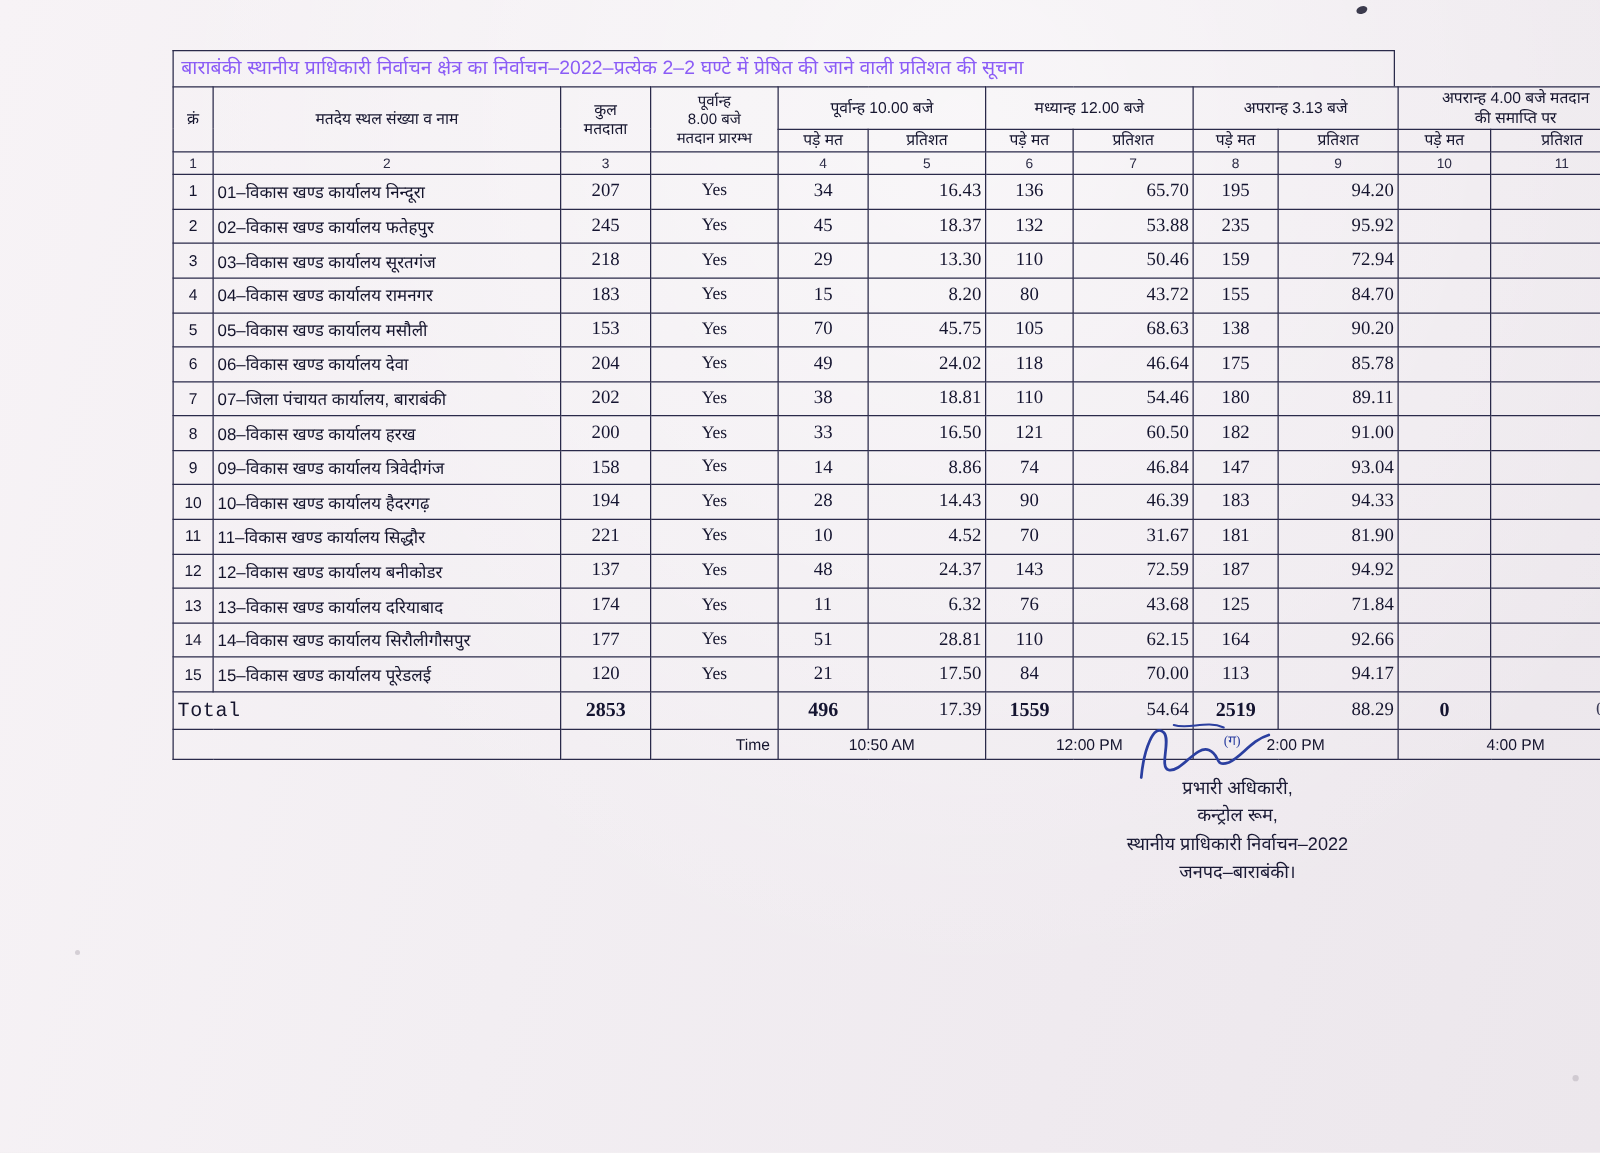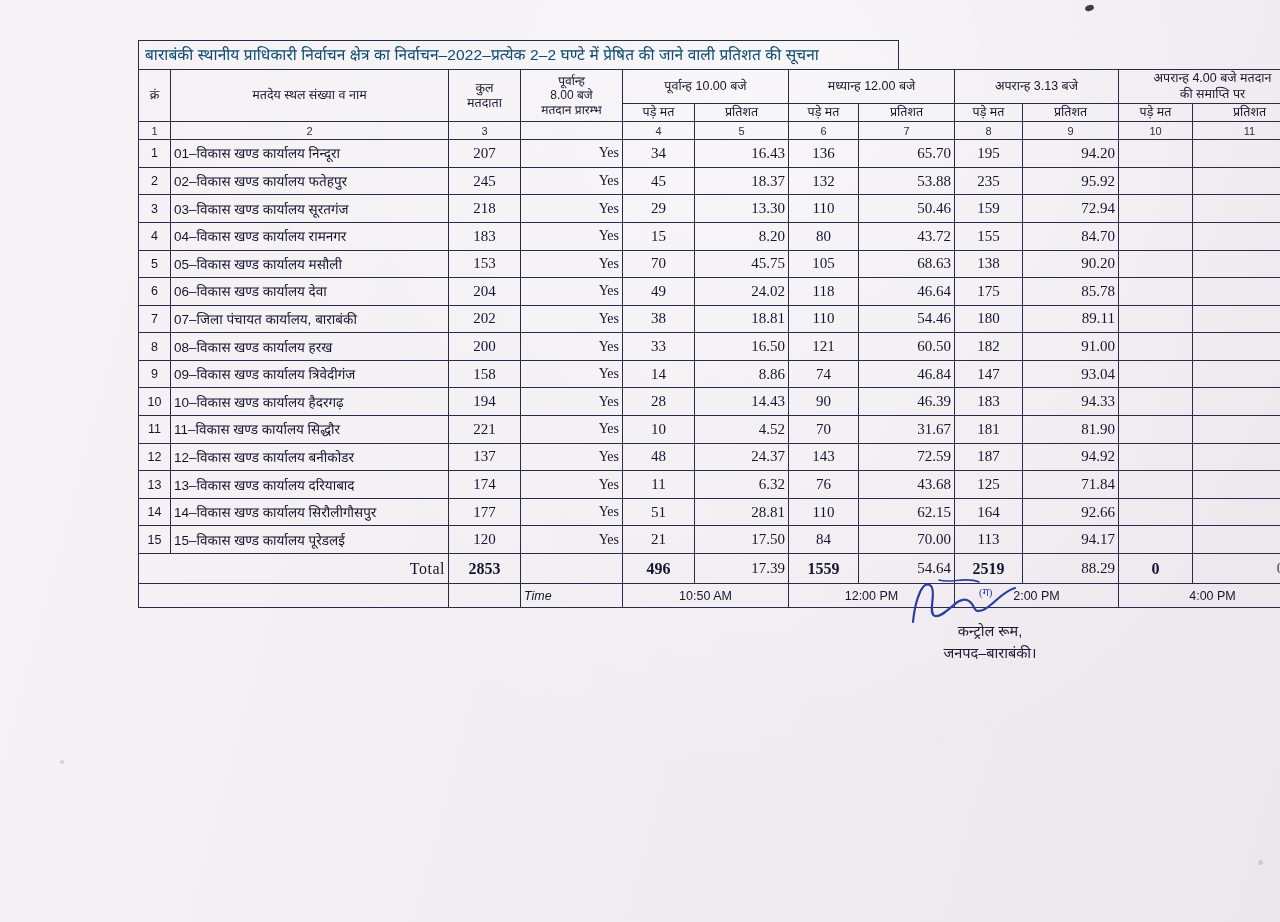--- a/index.html
+++ b/index.html
@@ -23,28 +23,28 @@
   }
   .speck{position:absolute;background:#b9b2bb;border-radius:50%;opacity:.55;}
 
   .doc{
     position:absolute;
     left:138px;top:40px;
     width:1078px;
   }
   .title{
     font-size:15.5px;
-    color:#0c4a6e;
+    color:#8b5cf6;
     letter-spacing:.1px;
     padding:4px 6px 5px 6px;
     border:1.6px solid #2a2a4a;
     border-bottom:none;
     line-height:1.25;
     white-space:nowrap;
-    width:761px;
+    width:978px;
     box-sizing:border-box;
   }
   table.main{
     border-collapse:collapse;
     width:1078px;
     table-layout:fixed;
     font-size:13px;
     color:#15152e;
   }
   table.main td, table.main th{
@@ -76,46 +76,46 @@
     color:#14142c;
     letter-spacing:0px;
   }
   .c-num{
     text-align:center;
     font-size:15px;
     font-family:"Liberation Serif", serif;
     color:#141430;
   }
   .c-yes{
-    text-align:right;
+    text-align:center;
     font-size:14px;
     font-family:"Liberation Serif", serif;
   }
   .c-pct{
     text-align:right;
     padding-right:10px;
     font-size:15px;
     font-family:"Liberation Serif", serif;
   }
   tr.datarow td{height:24.6px;}
   .total td{
     font-weight:bold;
     font-family:"Liberation Serif", serif;
     font-size:16px;
     height:27px;
   }
-  .total .lbl{text-align:right;letter-spacing:.5px;}
+  .total .lbl{text-align:left;letter-spacing:.5px;font-family:Liberation Mono, monospace;}
   .total .c-pct.light{font-weight:normal;font-size:15px;}
   .timerow td{
     text-align:center;
     font-size:12.5px;
     height:21px;
     font-family:"Liberation Sans", sans-serif;
   }
-  .timerow .tlabel{text-align:left;padding-right:6px;font-size:12.5px;font-style:italic;}
+  .timerow .tlabel{text-align:right;padding-right:6px;font-size:12.5px;}
   .nb{border:none;}
 
   
   .sig{
     position:absolute;
     left:830px;
     top:620px;
     width:320px;
     text-align:center;
     font-size:14.5px;
@@ -443,15 +443,17 @@
     </table>
 </div>
 
 <svg class="scribble" viewBox="0 0 120 60">
   <path d="M8 52 C10 30, 18 8, 26 16 C32 22, 22 44, 30 46 C40 48, 52 26, 62 30 C72 34, 66 44, 78 40 C88 36, 96 22, 110 18" fill="none" stroke="#2b3fa0" stroke-width="2.2" stroke-linecap="round"></path>
   <path d="M34 10 C46 14, 60 6, 74 12" fill="none" stroke="#2b3fa0" stroke-width="1.6" stroke-linecap="round"></path>
   <text x="74" y="26" font-family="Liberation Serif, serif" font-size="11" fill="#2b3fa0">(ग)</text>
 </svg>
 
 <div class="sig">
+  <div>प्रभारी अधिकारी,</div>
   <div>कन्ट्रोल रूम,</div>
+  <div>स्थानीय प्राधिकारी निर्वाचन–2022</div>
   <div>जनपद–बाराबंकी।</div>
 </div>
 
 </body></html>

